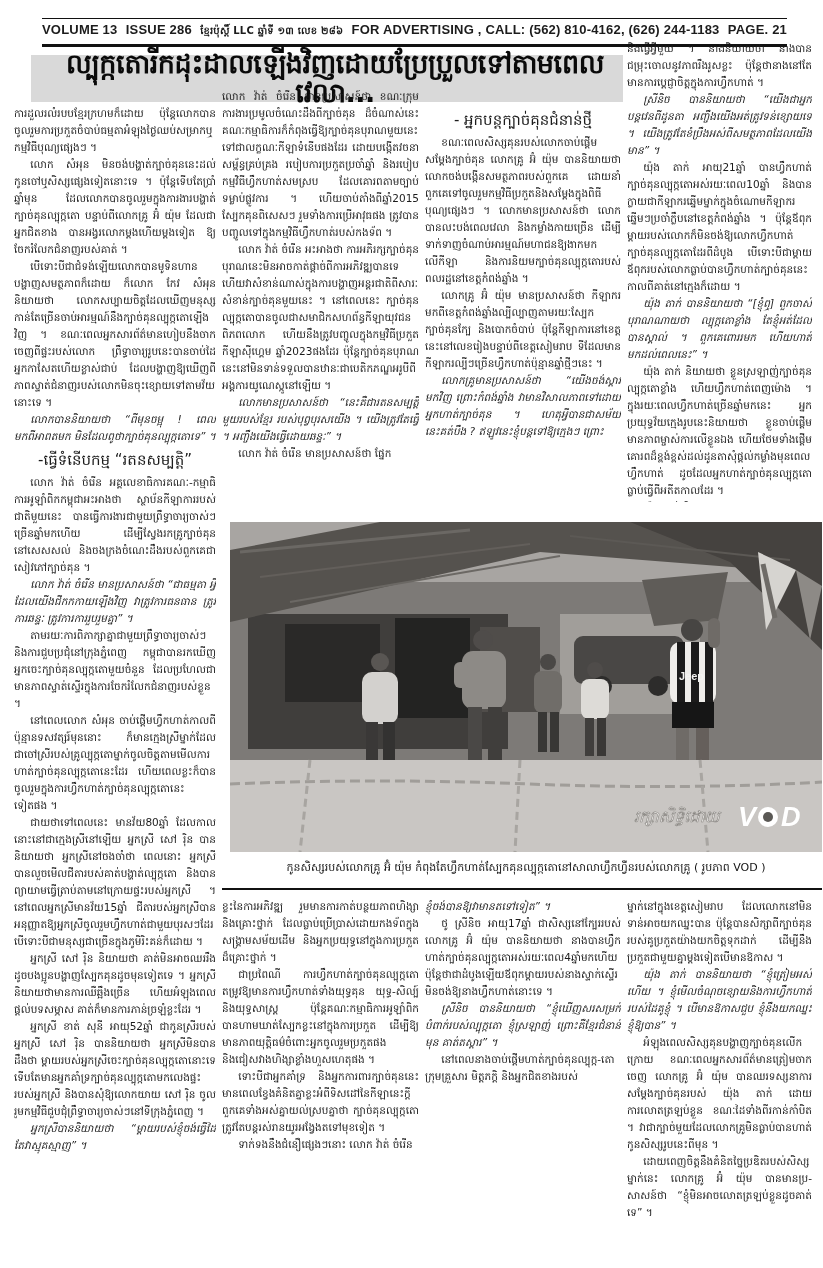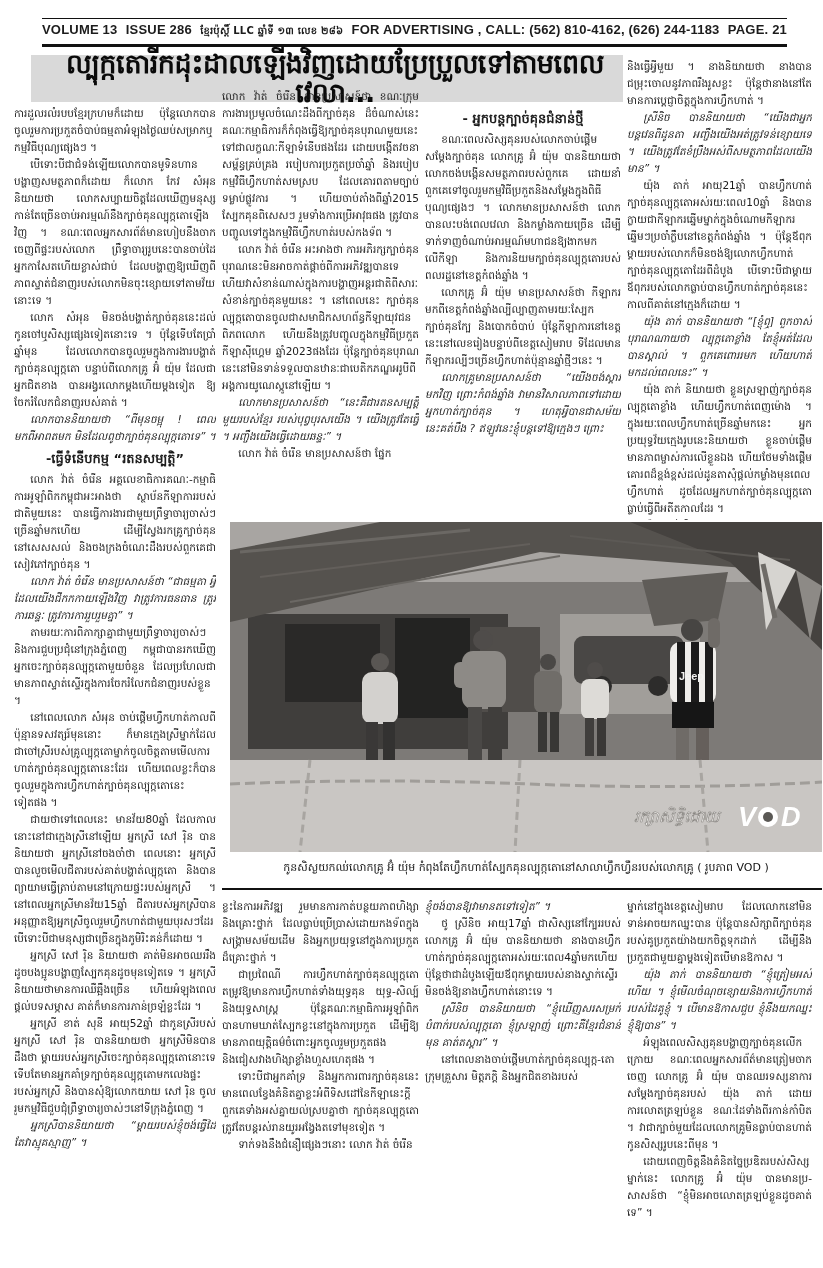--- a/index.html
+++ b/index.html
@@ -15,26 +15,26 @@
   
   .banner{position:absolute;left:31px;top:55px;width:592px;height:47px;background:#d9d9d9;
           display:flex;align-items:center;padding-left:16px;box-sizing:border-box;text-align:center;}
   .banner h1{margin:0;font-size:27px;line-height:1.05;font-weight:bold;color:#0a0a0a;
              font-family:"DejaVu Sans",sans-serif;letter-spacing:-.5px;}
   
   .col{position:absolute;font-size:10.5px;line-height:1.62;text-align:justify;overflow:hidden;}
   .para{margin:0;text-indent:1.55em;}
   .para.cont{text-indent:0;}
   .para.quote{font-style:italic;}
-  .para.subhead{text-indent:0;text-align:center;font-weight:bold;font-size:13px;
+  .para.subhead{text-indent:0;text-align:center;font-weight:normal;font-size:15px;
                 padding:3px 0 2px 0;font-style:normal;}
   #col1{left:14px;top:105px;width:202px;height:1150px;}
   #col2t{left:222px;top:88px;width:197px;height:412px;}
   #col3t{left:425px;top:105px;width:196px;height:412px;}
-  #col4t{left:627px;top:58px;width:185px;height:462px;}
+  #col4t{left:627px;top:40px;width:185px;height:462px;}
   #col2b{left:222px;top:898px;width:197px;height:368px;}
   #col3b{left:425px;top:898px;width:196px;height:368px;}
   #col4b{left:627px;top:898px;width:185px;height:368px;}
   
   .photo{position:absolute;left:230px;top:522px;width:592px;height:330px;background:#f0abfc;
          overflow:hidden;}
   .photo svg{display:block;width:100%;height:100%;}
   .caption{position:absolute;left:230px;top:860px;width:592px;text-align:center;
            font-size:11px;color:#111;}
   .caption-rule{position:absolute;left:222px;top:888px;width:600px;height:2px;background:#111;}
@@ -53,22 +53,22 @@
     <span>PAGE. 21</span>
   </div>
   <div class="rule-bottom"></div>
 
   <div class="banner">
     <h1>ល្បុក្កតោរីកដុះដាលឡើងវិញដោយប្រែប្រួលទៅតាមពេលវេលា...</h1>
   </div>
 
   <div id="col1" class="col">
       <p class="para cont">ការដួលរលំរបបខ្មែរក្រហមក៏ដោយ ប៉ុន្តែលោកបានចូលរួមការប្រកួតចំបាប់ធម្មតាអំឡុងថ្ងៃឈប់សម្រាកឬកម្មវិធីបុណ្យផ្សេងៗ ។</p>
+      <p class="para normal">លោក សំអុន មិនចង់បង្ហាត់ក្បាច់គុននេះដល់កូនចៅឬសិស្សផ្សេងទៀតនោះទេ ។ ប៉ុន្តែទើបតែប្រាំឆ្នាំមុន ដែលលោកបានចូលរួមក្នុងការងារបង្ហាត់ក្បាច់គុនល្បុក្កតោ បន្ទាប់ពីលោកគ្រូ អ៊ំ យ៉ុម ដែលជាអ្នកជិតខាង បានអង្វរលោកម្ដងហើយម្ដងទៀត ឱ្យចែករំលែកជំនាញរបស់គាត់ ។</p>
       <p class="para normal">បើទោះបីជាជំទង់ឡើយលោកបានមូទិនហានបង្ហាញសមត្ថភាពក៏ដោយ ក៏លោក កែវ សំអុន និយាយថា លោកសប្បាយចិត្តដែលឃើញមនុស្សកាន់តែច្រើនចាប់អារម្មណ៍នឹងក្បាច់គុនល្បុក្កតោឡើងវិញ ។ ខណៈពេលអ្នកសារព័ត៌មានហៀបនឹងចាកចេញពីផ្ទះរបស់លោក ព្រឹទ្ធាចារ្យរូបនេះបានចាប់ដៃអ្នកកាសែតហើយខ្លាស់ជាប់ ដែលបង្ហាញឱ្យឃើញពីភាពស្ទាត់ជំនាញរបស់លោកមិនចុះខ្សោយទៅតាមវ័យនោះទេ ។</p>
-      <p class="para normal">លោក សំអុន មិនចង់បង្ហាត់ក្បាច់គុននេះដល់កូនចៅឬសិស្សផ្សេងទៀតនោះទេ ។ ប៉ុន្តែទើបតែប្រាំឆ្នាំមុន ដែលលោកបានចូលរួមក្នុងការងារបង្ហាត់ក្បាច់គុនល្បុក្កតោ បន្ទាប់ពីលោកគ្រូ អ៊ំ យ៉ុម ដែលជាអ្នកជិតខាង បានអង្វរលោកម្ដងហើយម្ដងទៀត ឱ្យចែករំលែកជំនាញរបស់គាត់ ។</p>
       <p class="para quote">លោកបាននិយាយថា “ពីមុនចម្អុ ! ពេលមកពីអាពតមក មិនដែលពូថាក្បាច់គុនល្បុក្កតោទេ” ។</p>
       <p class="para subhead">-ធ្វើទំនើបកម្ម “រតនសម្បត្តិ”</p>
       <p class="para normal">លោក វ៉ាត់ ចំរើន អគ្គលេខាធិការគណៈ-កម្មាធិការអូឡាំពិកកម្ពុជាអះអាងថា ស្ថាប័នកីឡាការរបស់ជាតិមួយនេះ បានធ្វើការងារជាមួយព្រឹទ្ធាចារ្យចាស់ៗច្រើនឆ្នាំមកហើយ ដើម្បីស្វែងរកគ្រូក្បាច់គុននៅសេសសល់ និងចងក្រងចំណេះដឹងរបស់ពួកគេជាសៀវភៅក្បាច់គុន ។</p>
       <p class="para quote">លោក វ៉ាត់ ចំរើន មានប្រសាសន៍ថា “ជាធម្មតា អ្វីដែលយើងជីកកកាយឡើងវិញ វាត្រូវការធនធាន ត្រូវការឆន្ទៈ ត្រូវការការរួបរួមគ្នា” ។</p>
       <p class="para normal">តាមរយៈការពិភាក្សាគ្នាជាមួយព្រឹទ្ធាចារ្យចាស់ៗ និងការជួបប្រជុំនៅក្រុងភ្នំពេញ កម្ពុជាបានរកឃើញអ្នកចេះក្បាច់គុនល្បុក្កតោមួយចំនួន ដែលប្រហែលជាមានភាពស្ទាត់ស្ទើរក្នុងការចែករំលែកជំនាញរបស់ខ្លួន ។</p>
       <p class="para normal">នៅពេលលោក សំអុន ចាប់ផ្ដើមហ្វឹកហាត់កាលពីប៉ុន្មានទសវត្សរ៍មុននោះ ក៏មានក្មេងស្រីម្នាក់ដែលជាចៅស្រីរបស់គ្រូល្បុក្កតោម្នាក់ចូលចិត្តតាមមើលការហាត់ក្បាច់គុនល្បុក្កតោនេះដែរ ហើយពេលខ្លះក៏បានចូលរួមក្នុងការហ្វឹកហាត់ក្បាច់គុនល្បុក្កតោនេះទៀតផង ។</p>
       <p class="para normal">ជាយថាទៅពេលនេះ មានវ័យ80ឆ្នាំ ដែលកាលនោះនៅជាក្មេងស្រីនៅឡើយ អ្នកស្រី សៅ រ៉ិន បាននិយាយថា អ្នកស្រីនៅចងចាំថា ពេលនោះ អ្នកស្រីបានលួចមើលជីតារបស់គាត់បង្ហាត់ល្បុក្កតោ និងបានព្យាយាមធ្វើត្រាប់តាមនៅក្រោយផ្ទះរបស់អ្នកស្រី ។ នៅពេលអ្នកស្រីមានវ័យ15ឆ្នាំ ជីតារបស់អ្នកស្រីបានអនុញ្ញាតឱ្យអ្នកស្រីចូលរួមហ្វឹកហាត់ជាមួយបុរសៗដែរ បើទោះបីជាមនុស្សជាច្រើនក្នុងភូមិរិះគន់ក៏ដោយ ។</p>
       <p class="para normal">អ្នកស្រី សៅ រ៉ិន និយាយថា គាត់មិនអាចឈររឹងដូចបងប្អូនបង្ហាញស្បែកគុនដូចមុនទៀតទេ ។ អ្នកស្រីនិយាយថាមានការឈឺឆ្អឹងច្រើន ហើយអំឡុងពេលផ្ដល់បទសម្ភាស គាត់ក៏មានការភាន់ច្រឡំខ្លះដែរ ។</p>
       <p class="para normal">អ្នកស្រី ខាត់ សុនី អាយុ52ឆ្នាំ ជាកូនស្រីរបស់អ្នកស្រី សៅ រ៉ិន បាននិយាយថា អ្នកស្រីមិនបានដឹងថា ម្ដាយរបស់អ្នកស្រីចេះក្បាច់គុនល្បុក្កតោនោះទេ ទើបតែមានអ្នកគាំទ្រក្បាច់គុនល្បុក្កតោមកលេងផ្ទះរបស់អ្នកស្រី និងបានសុំឱ្យលោកយាយ សៅ រ៉ិន ចូលរួមកម្មវិធីជួបជុំព្រឹទ្ធាចារ្យចាស់ៗនៅទីក្រុងភ្នំពេញ ។</p>
       <p class="para quote">អ្នកស្រីបាននិយាយថា “ម្ដាយរបស់ខ្ញុំចង់ធ្វើដៃ តែវាស្មុគស្មាញ” ។</p>
@@ -161,21 +161,21 @@
       <g>
         <text x="404" y="300" font-size="16" font-style="italic" fill="#f2f1ef" stroke="#8a8783" stroke-width="0.6">រក្សាសិទ្ធិដោយ</text>
         <text x="508" y="304" font-size="27" font-weight="bold" fill="#ffffff" font-family="Liberation Sans, sans-serif" font-style="italic">V</text>
         <circle cx="538" cy="295" r="10" fill="#ffffff"></circle>
         <circle cx="538" cy="295" r="5" fill="#5a5855"></circle>
         <text x="551" y="304" font-size="27" font-weight="bold" fill="#ffffff" font-family="Liberation Sans, sans-serif" font-style="italic">D</text>
       </g>
     </svg>
   </div>
 
-  <div class="caption">កូនសិស្ងយកឈ់លោកគ្រូ អ៊ំ យ៉ុម កំពុងតែហ្វឹកហាត់ស្បែកគុនល្បុក្កតោនៅសាលាហ្វឹកហ្វឺនរបស់លោកគ្រូ ( រូបភាព VOD )</div>
+  <div class="caption">កូនសិស្សរបស់លោកគ្រូ អ៊ំ យ៉ុម កំពុងតែហ្វឹកហាត់ស្បែកគុនល្បុក្កតោនៅសាលាហ្វឹកហ្វឺនរបស់លោកគ្រូ ( រូបភាព VOD )</div>
   <div class="caption-rule"></div>
 
   <div id="col2b" class="col">
       <p class="para cont">ខ្លះនៃការអភិវឌ្ឍ រួមមានការកាត់បន្ថយភាពហិង្សា និងគ្រោះថ្នាក់ ដែលធ្លាប់ប្រើប្រាស់ដោយកងទ័ពក្នុងសង្គ្រាមសម័យដើម និងអ្នកប្រយុទ្ធនៅក្នុងការប្រកួតដ៏គ្រោះថ្នាក់ ។</p>
       <p class="para normal">ជាប្រពៃណី ការហ្វឹកហាត់ក្បាច់គុនល្បុក្កតោតម្រូវឱ្យមានការហ្វឹកហាត់ទាំងយុទ្ធគុន យុទ្ធ-សិល្ប៍ និងយុទ្ធសាស្ត្រ ប៉ុន្តែគណៈកម្មាធិការអូឡាំពិក បានហាមឃាត់ស្បែកខ្លះនៅក្នុងការប្រកួត ដើម្បីឱ្យមានភាពយុត្តិធម៌ចំពោះអ្នកចូលរួមប្រកួតផងនិងជៀសវាងហិង្សាខ្លាំងហួសហេតុផង ។</p>
       <p class="para normal">ទោះបីជាអ្នកគាំទ្រ និងអ្នកការពារក្បាច់គុននេះមានពេលខ្វែងគំនិតគ្នាខ្លះអំពីទិសដៅនៃកីឡានេះក្ដី ពួកគេទាំងអស់គ្នាយល់ស្របគ្នាថា ក្បាច់គុនល្បុក្កតោត្រូវតែបន្តរស់រានយូរអង្វែងតទៅមុខទៀត ។</p>
       <p class="para normal">ទាក់ទងនឹងជំនឿផ្សេងៗនោះ លោក វ៉ាត់ ចំរើន</p>
     </div>
   <div id="col3b" class="col">
       <p class="para cont quote">ខ្ញុំចង់បានឱ្យវាមានតទៅទៀត” ។</p>

